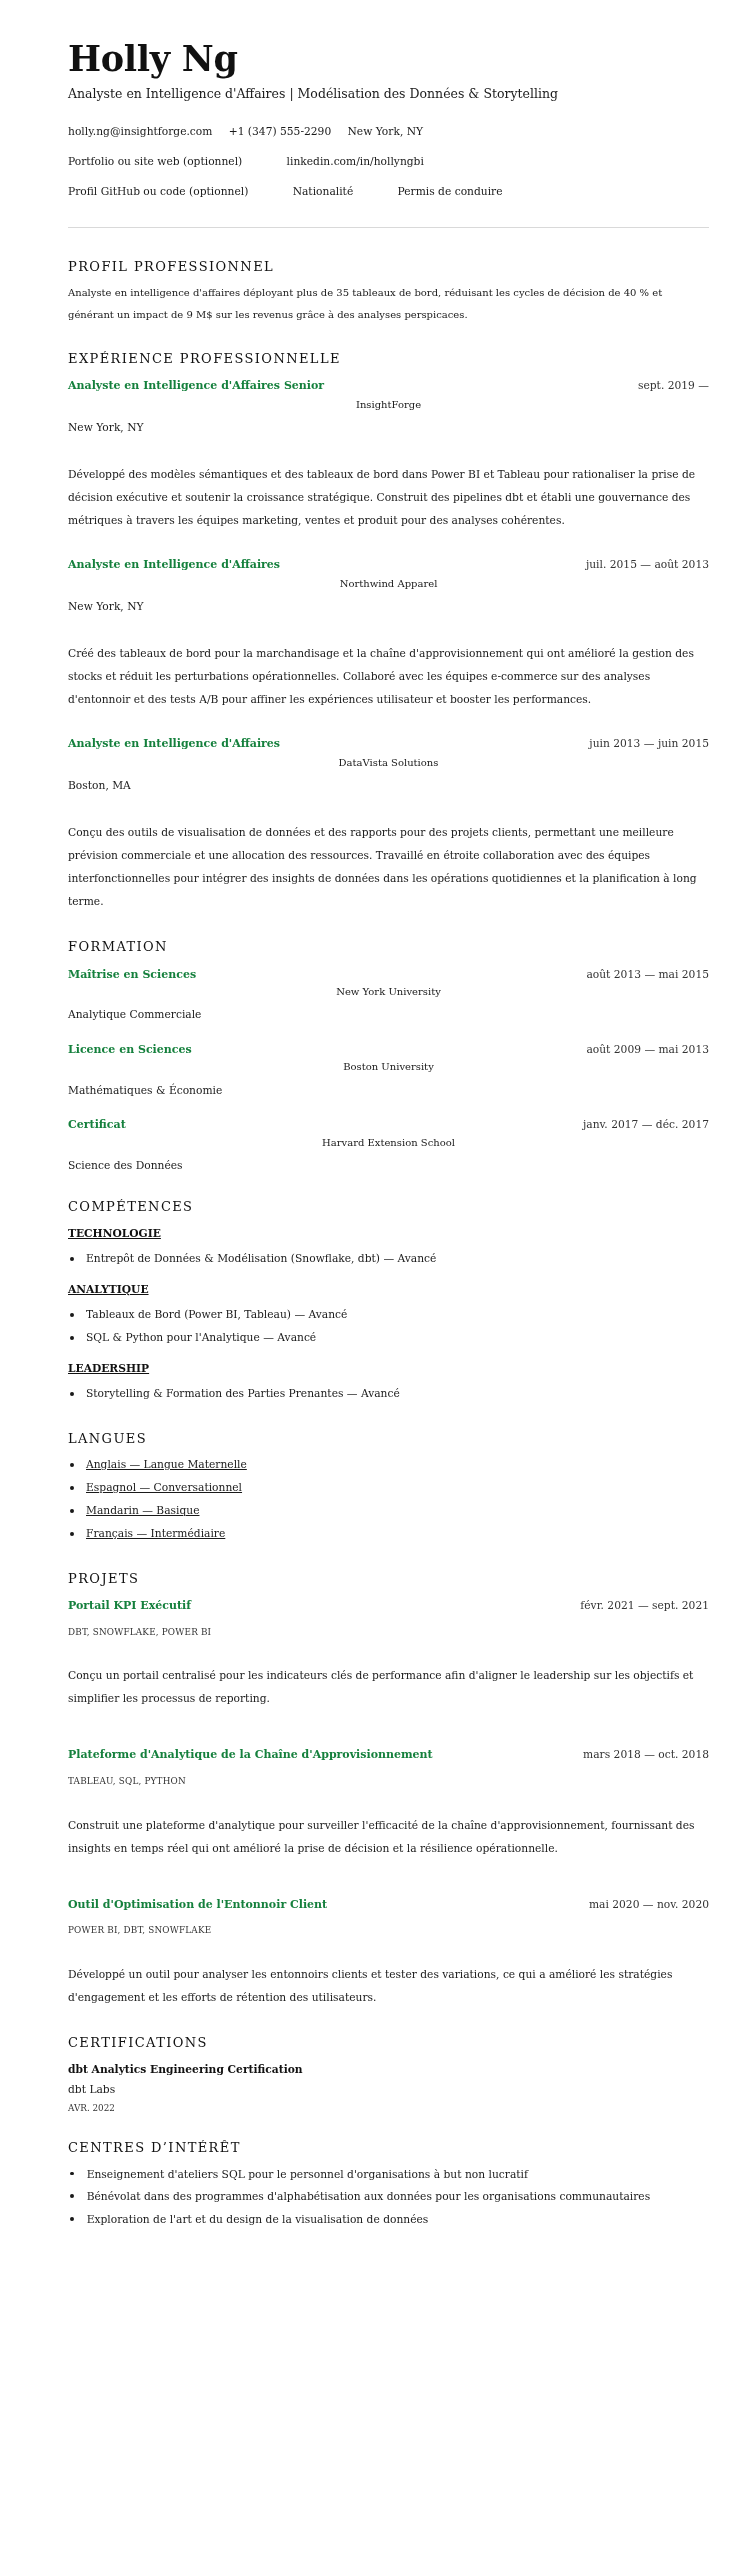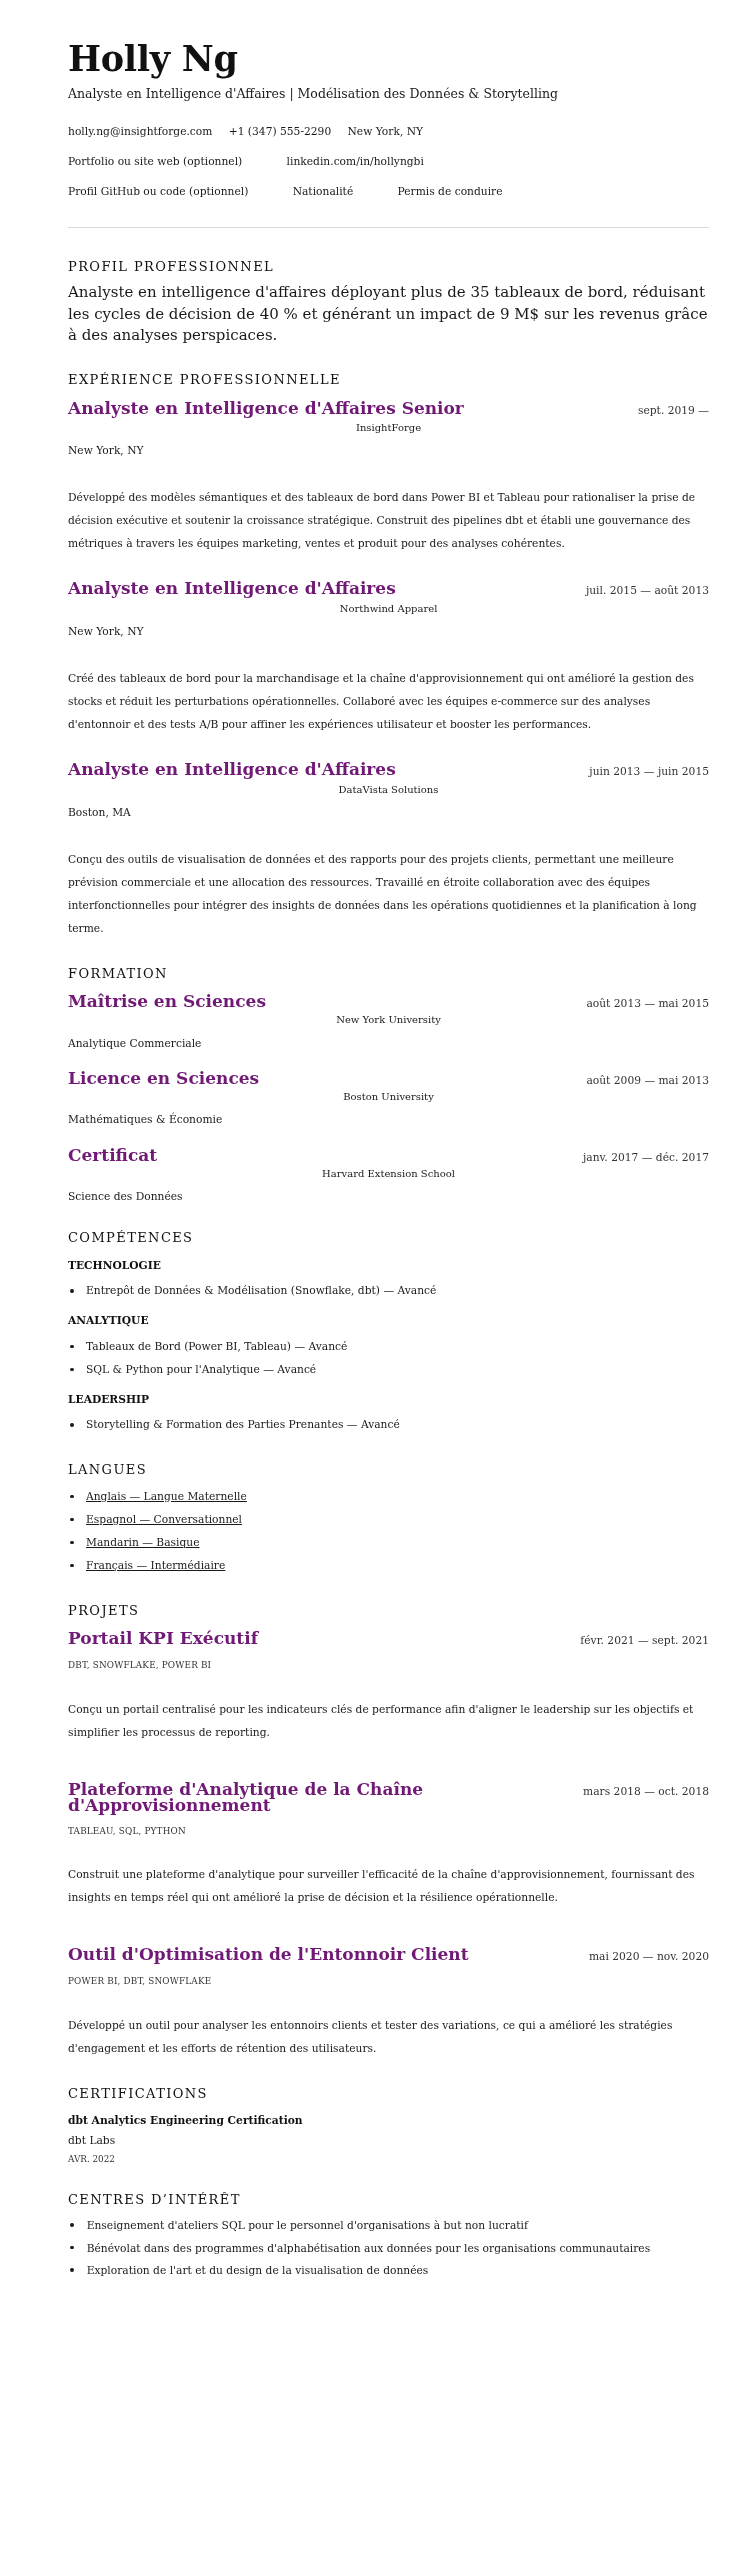--- a/index.html
+++ b/index.html
@@ -22,39 +22,39 @@
   .separator { height: 0; border-top: 1.3px solid #d9d9d9; margin-top: 28px; }
 
   
   .section-title {
     font-size: 13px; font-weight: normal; letter-spacing: 1.4px; text-transform: uppercase;
     color: #111; line-height: 11.3px;
   }
   .section { margin-top: 28px; }
   .section.first { margin-top: 33px; }
 
-  .summary { font-size: 15px; line-height: 21.3px; margin-top: 10px; color: #1a1a1a; }
+  .summary { font-size: 10px; line-height: 21.3px; margin-top: 10px; color: #1a1a1a; }
 
   
   .entry { margin-top: 14px; }
   .entry-head { display: flex; justify-content: space-between; align-items: baseline; }
-  .entry-title { font-size: 17px; font-weight: bold; color: #701a75; line-height: 16.3px; }
+  .entry-title { font-size: 11px; font-weight: bold; color: #15803d; line-height: 16.3px; }
   .entry-date { font-size: 10.7px; color: #333; line-height: 15px; white-space: nowrap; }
   .entry-sub { font-size: 10px; line-height: 15px; color: #1a1a1a; margin-top: 2.5px; text-align: center; }
   .entry-loc { font-size: 10.7px; line-height: 15px; color: #1a1a1a; margin-top: 8.2px; }
   .entry-desc { font-size: 10.7px; line-height: 23px; color: #1a1a1a; margin-top: 28px; }
   .job + .job { margin-top: 25px; }
 
   .edu + .edu { margin-top: 19.4px; }
   .edu .entry-sub { margin-top: 1.3px; }
   .edu .entry-field { font-size: 10.7px; line-height: 15px; margin-top: 8.2px; }
 
   
   .skill-group { margin-top: 15px; }
-  .skill-group-title { font-size: 10.7px; font-weight: bold; color: #111; line-height: 14px; text-transform: uppercase; }
+  .skill-group-title { font-size: 10.7px; font-weight: bold; color: #111; line-height: 14px; text-transform: uppercase; text-decoration: underline; }
   ul.bullets { list-style: none; margin-top: 8.8px; }
   ul.bullets li { font-size: 10.7px; line-height: 23px; position: relative; padding-left: 18px; }
   ul.bullets li::before {
     content: ""; position: absolute; left: 1.9px; top: 10px; width: 3.8px; height: 3.8px;
     border-radius: 50%; background: #1a1a1a;
   }
   .skill-group ul.bullets { margin-top: 6.3px; }
   .skill-group + .skill-group { margin-top: 12.5px; }
 
   .lang-list { margin-top: 8.8px; text-decoration: underline; }

